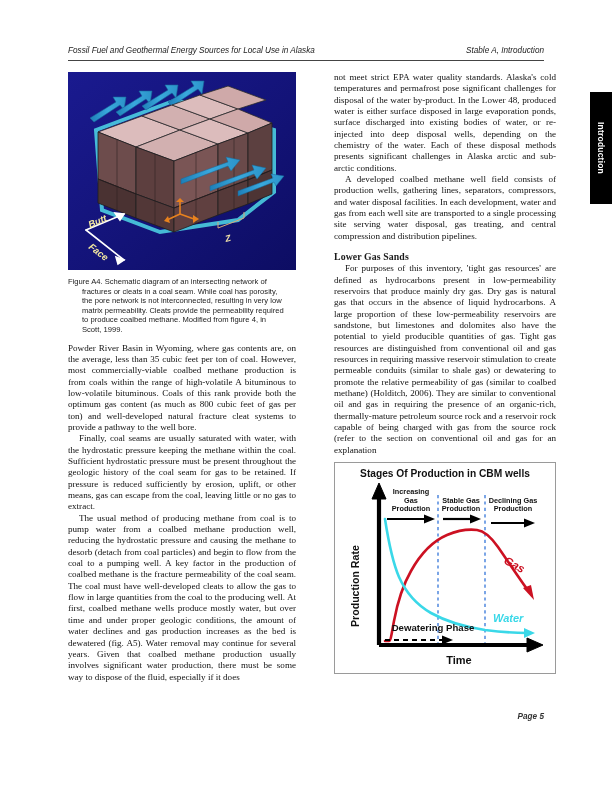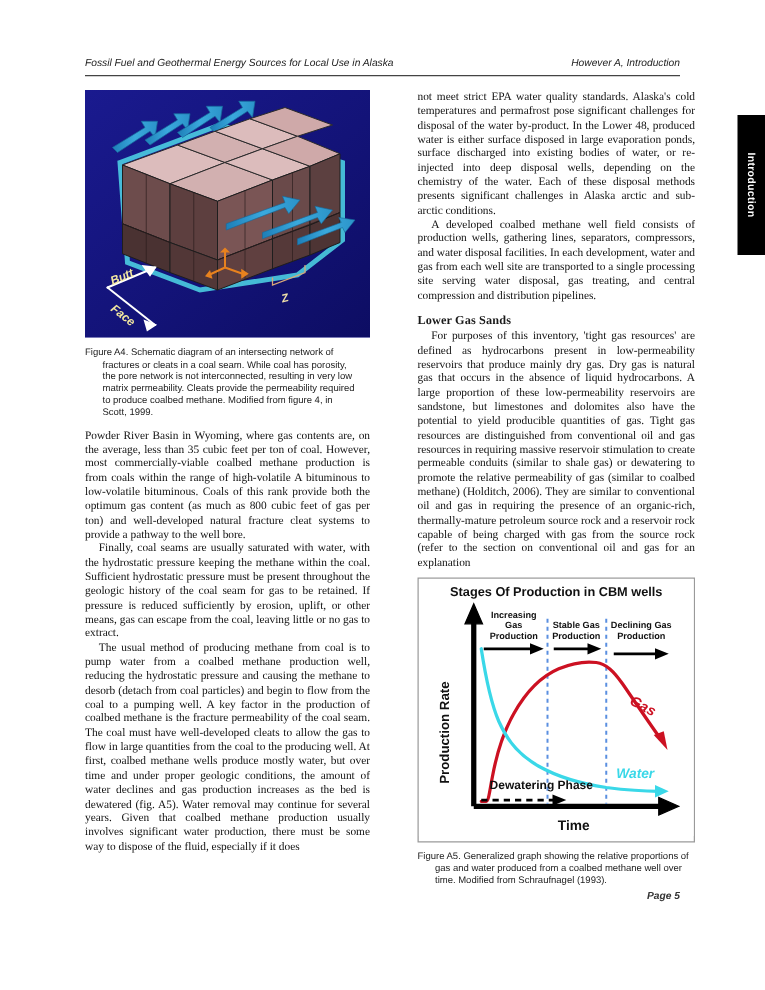--- a/index.html
+++ b/index.html
@@ -150,21 +150,21 @@
     font-weight: bold;
     font-size: 8.2px;
     color: #333;
   }
 </style>
 </head>
 <body>
 
 <div class="runhead">
   <div>Fossil Fuel and Geothermal Energy Sources for Local Use in Alaska</div>
-  <div>However A, Introduction</div>
+  <div>Stable A, Introduction</div>
 </div>
 <div class="runhead-rule"></div>
 
 <div class="thumbtab">
   <span>Introduction</span>
 </div>
 
 <div class="col-left">
 
   <div class="fig-a4">
@@ -341,18 +341,17 @@
       <text x="158" y="159" fill="#3ad8e8" font-family="Liberation Sans, sans-serif" font-size="11" font-weight="bold" font-style="italic" id="water-label">Water</text>
 
       <text x="98" y="168" text-anchor="middle" fill="#111" font-family="Liberation Sans, sans-serif" font-size="9.6" font-weight="bold" id="dewatering-label">Dewatering Phase</text>
       <g stroke="#000" stroke-width="2.2" fill="#000">
         <line x1="50" y1="177" x2="108" y2="177" stroke-dasharray="5,4"></line>
         <polygon points="118,177 107,172.5 107,181.5" stroke="none"></polygon>
       </g>
     </svg>
   </div>
 
-  <p class="caption-a5">Figure A5. Generalized graph showing the relative proportions of gas and water produced from a coalbed methane well over time. Modified from Schraufnagel (1993).</p>
 </div>
 
 <div class="footer">
   <span>Page 5</span>
 </div>
 
 </body></html>

